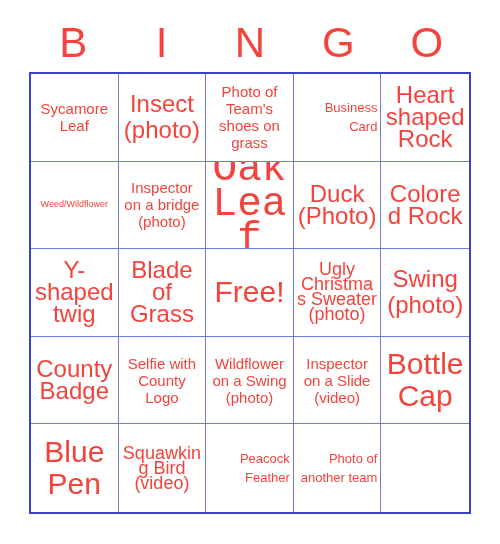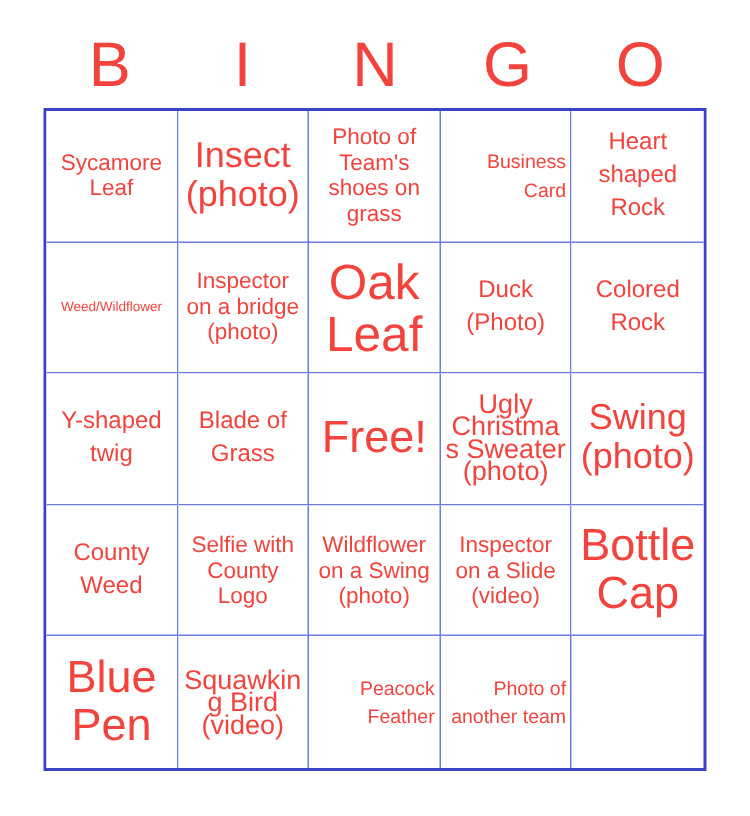--- a/index.html
+++ b/index.html
@@ -83,24 +83,24 @@
     width: 100%;
     word-wrap: break-word;
     user-select: none;
   }
 
   
   .fs-xxs { font-size: 9px;  line-height: 11px; }
   .fs-xs  { font-size: 18px; line-height: 15px; }
   .fs-s   { font-size: 15px; line-height: 17px; }
   .fs-m   { font-size: 13px; line-height: 19px; text-align: right; }
-  .fs-l   { font-size: 16px; line-height: 22px; }
+  .fs-l   { font-size: 24px; line-height: 22px; }
   .fs-xl  { font-size: 24px; line-height: 26px; }
   .fs-xxl { font-size: 30px; line-height: 32px; }
-  .fs-hg  { font-size: 33px; line-height: 35px; }
+  .fs-hg  { font-size: 41px; line-height: 35px; font-family: Liberation Mono, monospace; }
 </style>
 </head>
 <body>
 
 <div id="card">
 
   <div id="header-row">
     <div class="header-letter">B</div>
     <div class="header-letter">I</div>
     <div class="header-letter">N</div>
@@ -152,21 +152,21 @@
         <span class="cell-text fs-xxl">Free!</span>
       </div>
     <div class="cell">
         <span class="cell-text fs-xs">Ugly Christmas Sweater (photo)</span>
       </div>
     <div class="cell">
         <span class="cell-text fs-xl">Swing (photo)</span>
       </div>
 
     <div class="cell">
-        <span class="cell-text fs-l">County Weed</span>
+        <span class="cell-text fs-l">County Badge</span>
       </div>
     <div class="cell">
         <span class="cell-text fs-s">Selfie with County Logo</span>
       </div>
     <div class="cell">
         <span class="cell-text fs-s">Wildflower on a Swing (photo)</span>
       </div>
     <div class="cell">
         <span class="cell-text fs-s">Inspector on a Slide (video)</span>
       </div>

